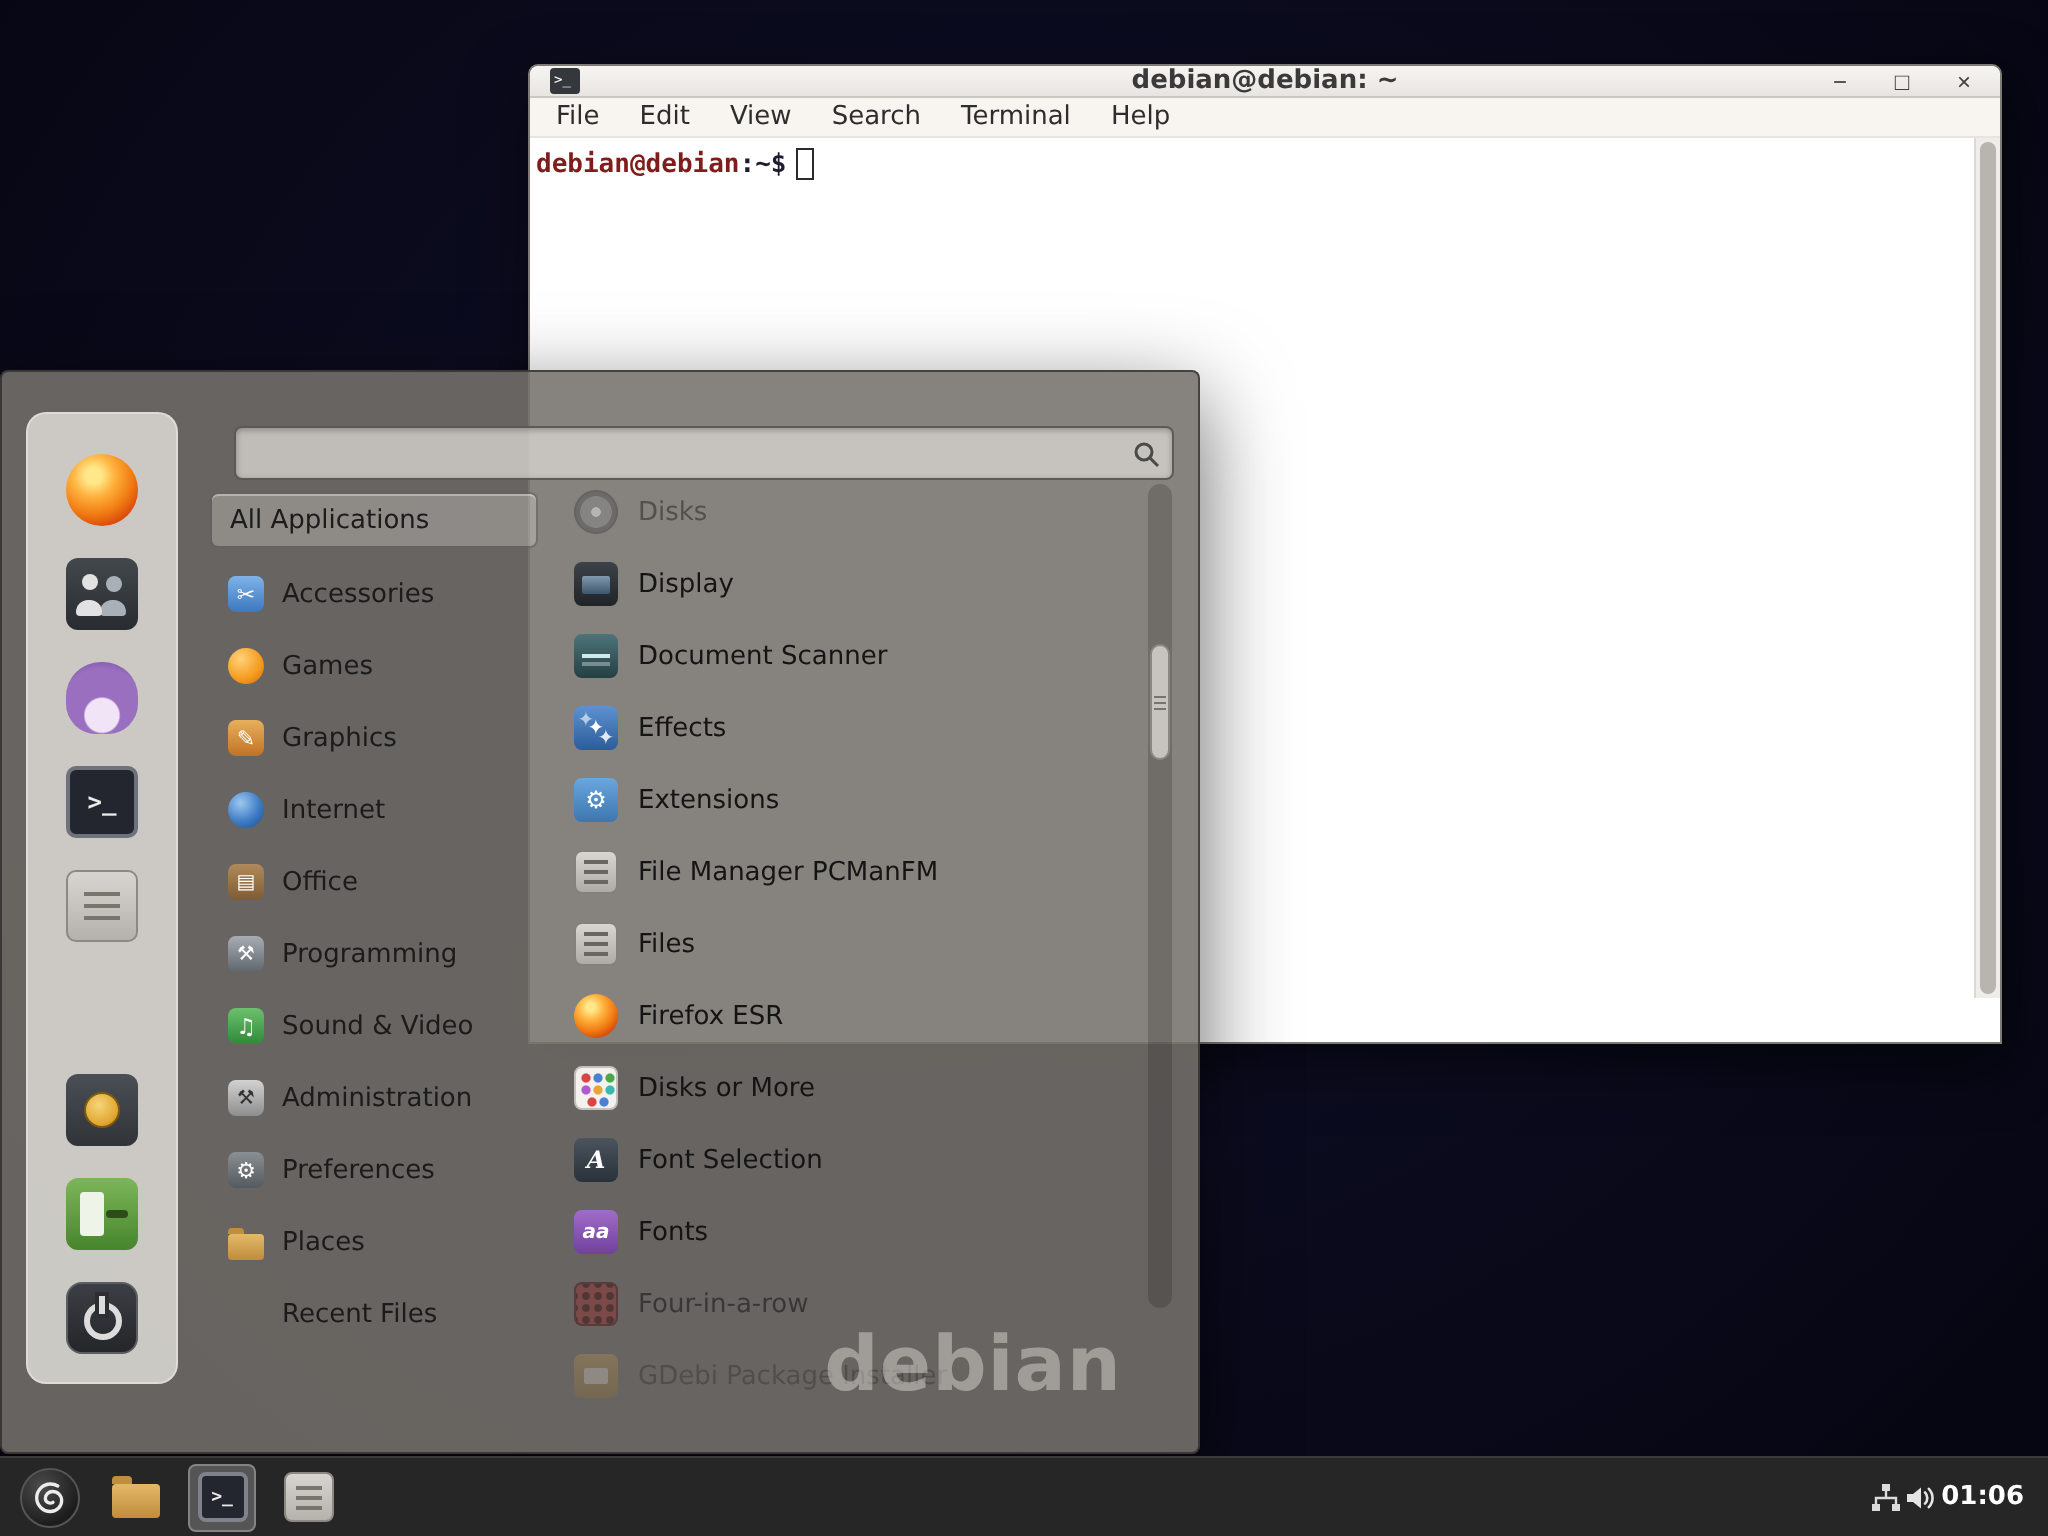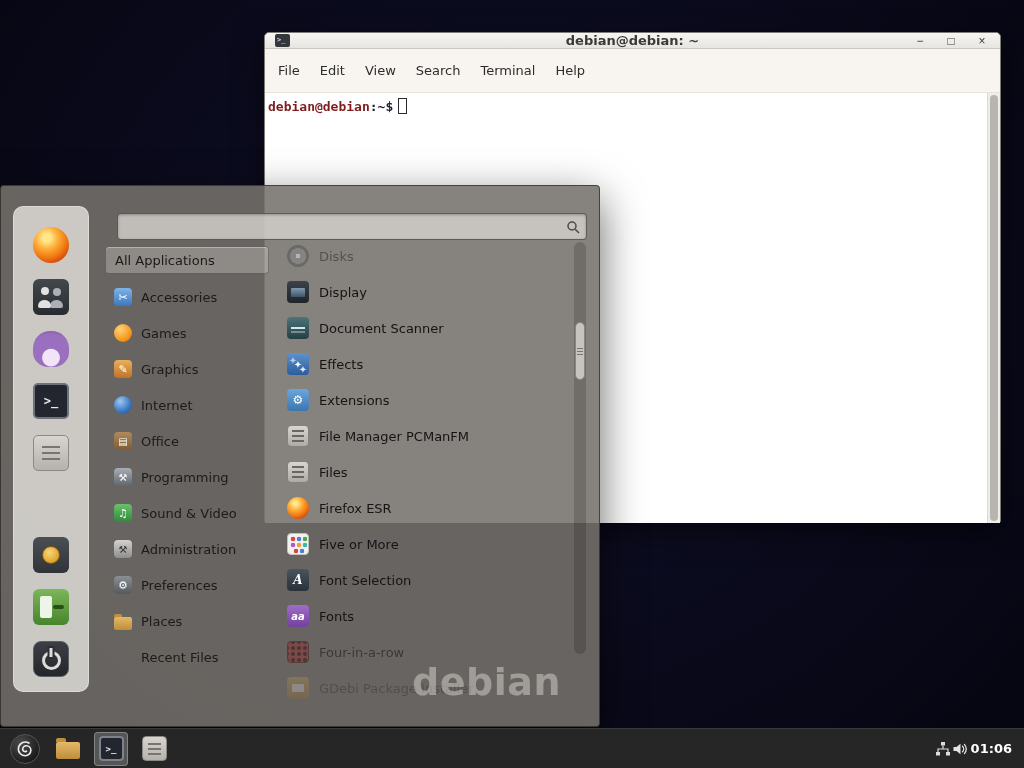--- a/index.html
+++ b/index.html
@@ -12,21 +12,21 @@
   .terminal { position:absolute; left:264px; top:32px; width:737px; height:490px;
       background:#fff; border:1px solid #7e7b76; border-radius:5px 5px 0 0;
       box-shadow:0 10px 30px rgba(0,0,0,.55); z-index:1; }
   .titlebar { height:16px; display:flex; align-items:center; padding:0 10px; position:relative;
       background:linear-gradient(#f7f5f2,#e8e5e1); border-bottom:1px solid #cbc8c3; border-radius:5px 5px 0 0; }
   .win-icon { width:15px; height:13px; background:#34373c; border-radius:2px; position:relative; flex:none; }
   .win-icon::after { content:">_"; color:#fff; font-size:7px; position:absolute; left:2px; top:2px; font-family:"DejaVu Sans Mono",monospace; }
   .title { position:absolute; left:0; right:0; text-align:center; font-size:13px; font-weight:bold; color:#3a3a3a; pointer-events:none; }
   .controls { margin-left:auto; display:flex; gap:15px; z-index:1; }
   .wbtn { border:none; background:none; font-size:12px; color:#3e3e3e; width:16px; height:16px; line-height:16px; text-align:center; padding:0; }
-  .menubar { height:44px; display:flex; align-items:center; gap:2px; padding:0 4px;
+  .menubar { height:20px; display:flex; align-items:center; gap:2px; padding:0 4px;
       background:#f8f5f1; border-bottom:1px solid #e8e5e0; font-size:13px; color:#2d2d2d; }
   .mitem { padding:3px 9px; border-radius:3px; }
   .term-body { position:relative; height:430px; background:#fff; padding:5px 16px 0 3px;
       font-family:"DejaVu Sans Mono","Liberation Mono",monospace; font-size:13px; }
   .prompt-user { color:#7f1d1d; font-weight:bold; }
   .prompt-rest { color:#1c1c2e; font-weight:bold; }
   .cursor { display:inline-block; width:9px; height:16px; border:1px solid #2b2b2b; margin-left:5px; vertical-align:text-bottom; }
   .term-scroll { position:absolute; top:0; right:0; bottom:0; width:13px; background:#efedea; border-left:1px solid #dcd9d4; }
   .term-thumb { position:absolute; top:2px; left:2px; right:2px; bottom:2px; background:#b8b5b0; border-radius:6px; }
 
@@ -305,21 +305,21 @@
     <div class="app">
         <i class="ai ai-filecab"></i>
         <span>Files</span>
       </div>
     <div class="app">
         <i class="ai ai-firefox"></i>
         <span>Firefox ESR</span>
       </div>
     <div class="app">
         <i class="ai ai-five"></i>
-        <span>Five or More</span>
+        <span>Disks or More</span>
       </div>
     <div class="app">
         <i class="ai ai-fontsel"></i>
         <span>Font Selection</span>
       </div>
     <div class="app">
         <i class="ai ai-fonts"></i>
         <span>Fonts</span>
       </div>
     <div class="app fade2">

